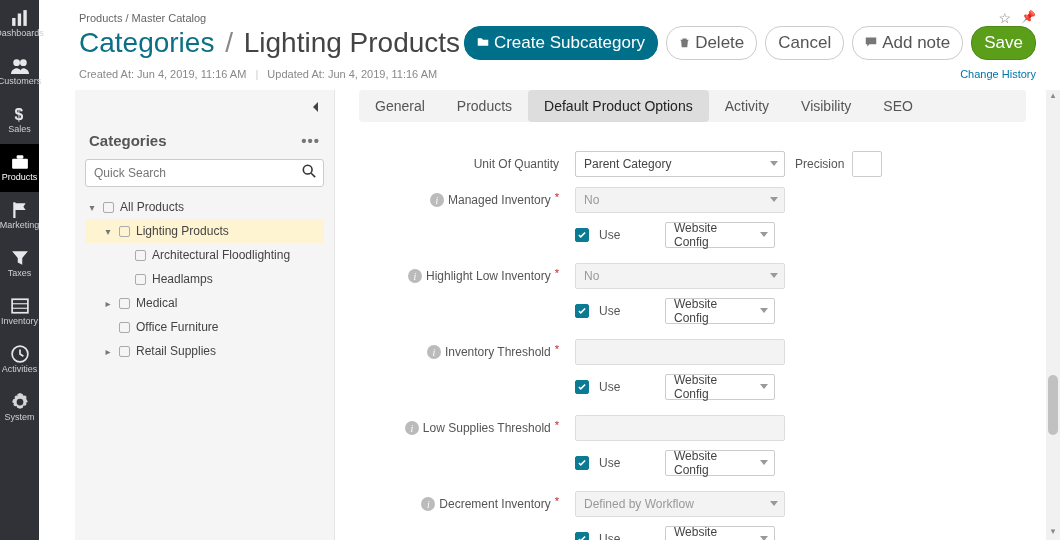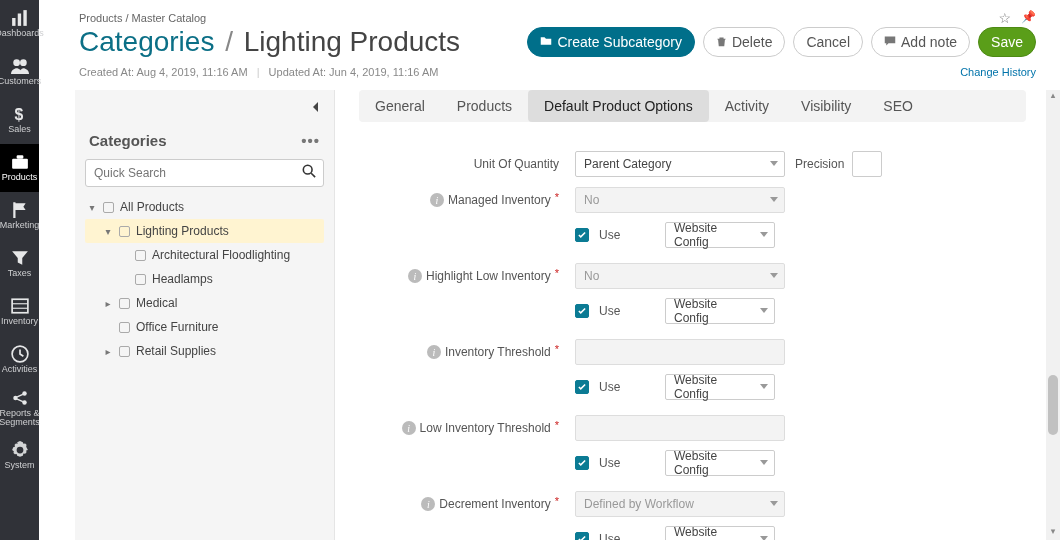--- a/index.html
+++ b/index.html
@@ -16,21 +16,21 @@
   .leftnav .nav-label { text-align:center; line-height:1.05; padding:0 2px; }
 
   
   .main { position:absolute; left:55px; right:0; top:0; bottom:0; }
   .crumbs { padding:12px 24px 2px; font-size:11px; color:#666; }
   .title-row { display:flex; align-items:center; justify-content:space-between; padding:0 24px 8px; }
   .title-row h1 { margin:0; font-size:28px; font-weight:400; color:#444; }
   .title-row h1 .link { color:#0b6f86; }
   .title-row h1 .sep { color:#888; margin:0 3px; }
   .title-actions { display:flex; gap:8px; align-items:center; }
-  .btn { border:1px solid #ccc; background:#fff; color:#555; padding:6px 12px; border-radius:16px; font-size:14px; cursor:pointer; display:inline-flex; align-items:center; gap:5px; }
+  .btn { border:1px solid #ccc; background:#fff; color:#555; padding:6px 12px; border-radius:16px; font-size:17px; cursor:pointer; display:inline-flex; align-items:center; gap:5px; }
   .btn.primary { background:#006f8a; border-color:#006f8a; color:#fff; }
   .btn.success { background:#5a9e19; border-color:#4d8a14; color:#fff; }
   .meta-row { padding:0 24px 8px; color:#888; font-size:11px; }
   .meta-sep { margin:0 6px; color:#ccc; }
   .change-hist { float:right; color:#0073aa; cursor:pointer; }
   .top-icons { position:absolute; top:10px; right:24px; display:flex; gap:10px; color:#777; font-size:14px; }
 
   
   .body-cols { display:flex; position:absolute; top:90px; left:0; right:0; bottom:0; }
 
@@ -144,31 +144,20 @@
     <span class="nav-label">Inventory</span>
   </div>
   <div class="nav-item">
     <span class="nav-icon">
         <svg viewBox="0 0 16 16">
           <circle cx="8" cy="8" r="7" fill="none" stroke="#e6e7e8" stroke-width="1.5"></circle>
           <path d="M8 4v4l3 2" stroke="#e6e7e8" stroke-width="1.5" fill="none"></path>
         </svg>
       </span>
     <span class="nav-label">Activities</span>
-  </div>
-  <div class="nav-item">
-    <span class="nav-icon">
-        <svg viewBox="0 0 16 16">
-          <circle cx="4" cy="8" r="2"></circle>
-          <circle cx="12" cy="4" r="2"></circle>
-          <circle cx="12" cy="12" r="2"></circle>
-          <path d="M5.5 7L10.5 4.7M5.5 9L10.5 11.3" stroke="#e6e7e8" stroke-width="1.2"></path>
-        </svg>
-      </span>
-    <span class="nav-label">Reports &amp; Segments</span>
   </div>
   <div class="nav-item">
     <span class="nav-icon">
         <svg viewBox="0 0 16 16">
           <path d="M8 5a3 3 0 100 6 3 3 0 000-6zm7 3l-1.5.5.3 1.6-1.2 1.2-1.6-.3L10.5 13 8 14l-2.5-1-.5-1.5-1.6.3-1.2-1.2.3-1.6L1 8l1-2.5 1.5-.5-.3-1.6 1.2-1.2 1.6.3L5.5 1 8 0l2.5 1 .5 1.5 1.6-.3 1.2 1.2-.3 1.6L15 8z" opacity="0.9"></path>
         </svg>
       </span>
     <span class="nav-label">System</span>
   </div>
 </div>
@@ -210,21 +199,21 @@
         <span><svg width="12" height="12" viewBox="0 0 16 16" fill="#777">
               <path d="M1 2h14v9H6l-3 3v-3H1z"></path>
             </svg></span>
         <span>Add note</span>
       </button>
       <button class="btn success">Save</button>
     </div>
   </div>
 
   <div class="meta-row">
-    <span>Created At: Aug 4, 2019, 11:16 AM</span>
+    <span>Created At: Jun 4, 2019, 11:16 AM</span>
     <span class="meta-sep">|</span>
     <span>Updated At: Jun 4, 2019, 11:16 AM</span>
     <span class="change-hist">Change History</span>
   </div>
 
   <div class="body-cols">
 
     <div class="side-panel">
       <div class="side-top">
         <span class="arrow-back"><svg width="16" height="16" viewBox="0 0 16 16" fill="#444">
@@ -369,21 +358,21 @@
           <span class="chklabel">Use</span>
           <div class="select w120">
             <span>Website Config</span>
               <span class="chev"></span>
           </div>
         </div>
 
         <div class="frow">
           <div class="flabel">
             <span class="info">i</span>
-            <span>Low Inventory Threshold</span>
+            <span>Low Supplies Threshold</span>
             <span class="req">*</span>
           </div>
           <div class="tinput w200" style="background:#f3f3f3;border-color:#ddd;"></div>
         </div>
         <div class="chkrow">
           <span class="chk">
               <svg viewBox="0 0 16 16">
                 <path d="M3 8l3 3 7-7" stroke="#fff" stroke-width="2.5" fill="none"></path>
               </svg>
             </span>

